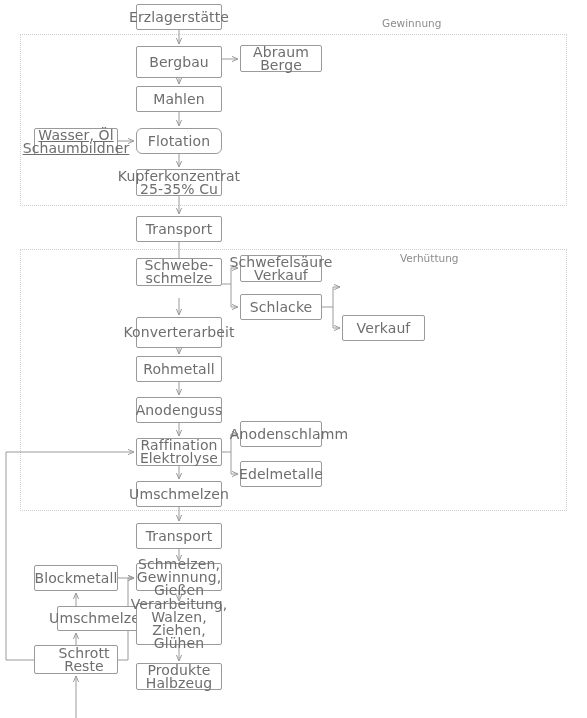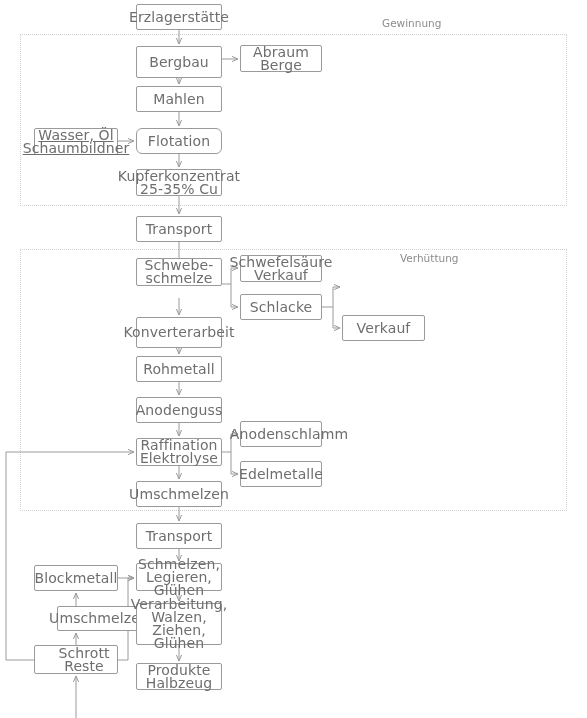--- a/index.html
+++ b/index.html
@@ -171,21 +171,21 @@
 
   <div class="node" style="left:240px; top:461px; width:82px; height:26px;">Edelmetalle</div>
 
   <div class="node" style="left:136px; top:481px; width:86px; height:26px;">Umschmelzen</div>
 
   <div class="node" style="left:136px; top:523px; width:86px; height:26px;">Transport</div>
 
   <div class="node" style="left:34px; top:565px; width:84px; height:26px;">Blockmetall</div>
 
   <div class="node" style="left:136px; top:563px; width:86px; height:28px;">Schmelzen,
-Legieren, Glühen</div>
+Gewinnung, Gießen</div>
 
   <div class="node" style="left:34px; top:606px; width:84px; height:25px;margin-left:23px;">Umschmelzen</div>
 
   <div class="node" style="left:136px; top:603px; width:86px; height:42px;">Verarbeitung,
 Walzen, Ziehen,
 Glühen</div>
 
   <div class="node" style="left:34px; top:645px; width:84px; height:29px;padding-left:16px;">Schrott
 Reste</div>
 

